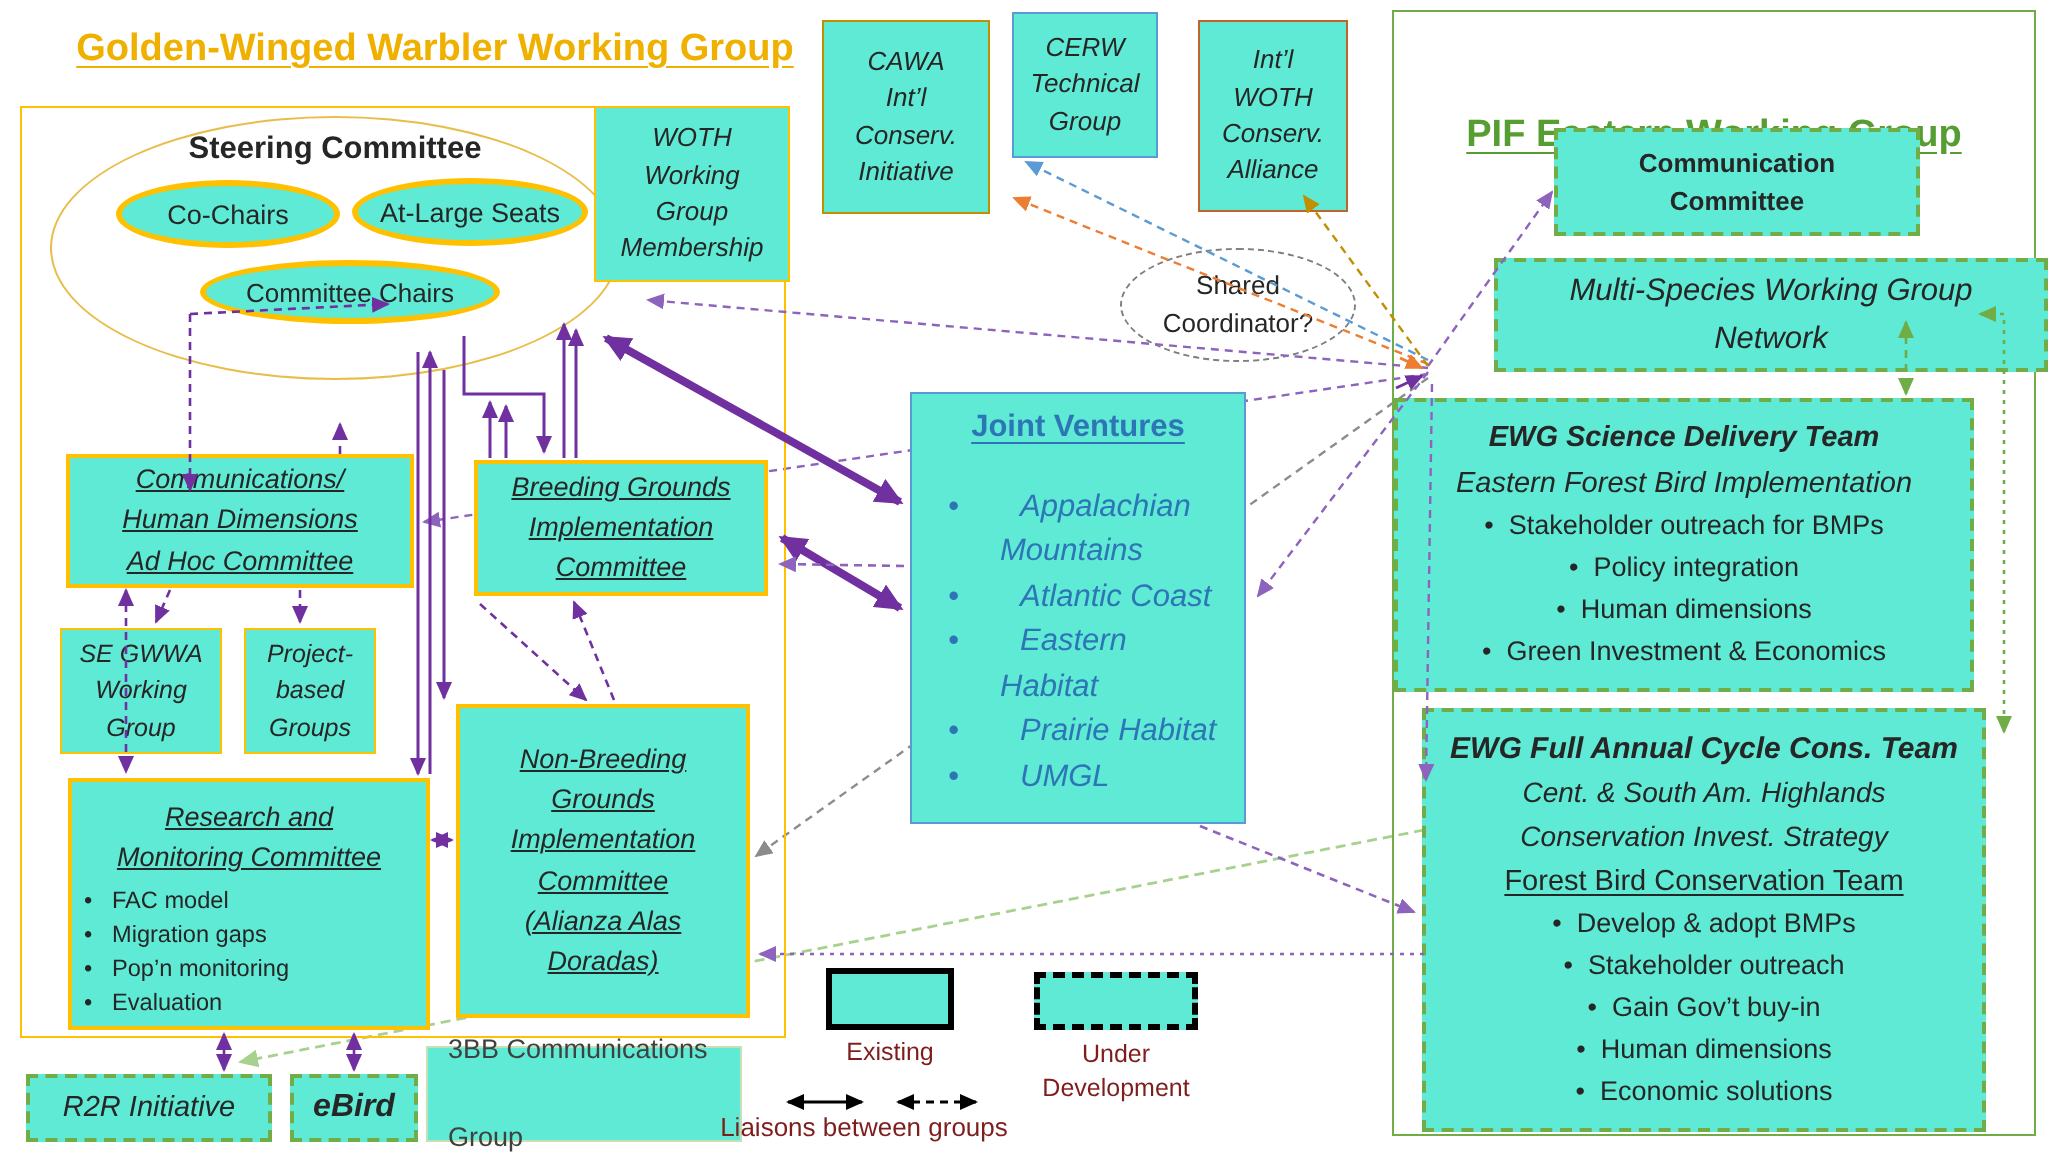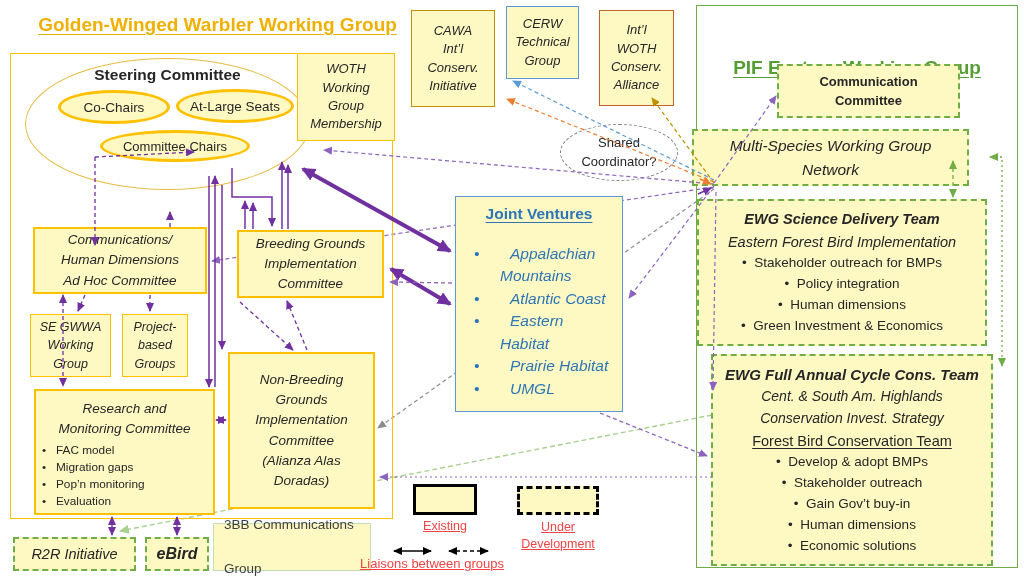--- a/index.html
+++ b/index.html
@@ -2,57 +2,57 @@
 <html><head>
 <meta charset="utf-8">
 <style>
   html,body{margin:0;padding:0;background:#fff;}
   #stage{position:relative;width:1024px;height:576px;background:#fff;overflow:hidden;
          font-family:"Liberation Sans",sans-serif;color:#262626;}
   .abs{position:absolute;}
   svg.layer{position:absolute;left:0;top:0;pointer-events:none;}
   #svg-back{z-index:1;}
   #svg-front{z-index:3;}
-  .box{position:absolute;background:#fef9c3;z-index:2;display:flex;flex-direction:column;
+  .box{position:absolute;background:#5eead4;z-index:2;display:flex;flex-direction:column;
        justify-content:center;align-items:center;text-align:center;box-sizing:border-box;}
   .nofill{background:transparent;}
   .it{font-style:italic;}
   .gold-thin{border:1.6px solid #FFC000;}
   .gold-thick{border:2.6px solid #FFC000;}
   .gold-dark{border:1.6px solid #BF9000;}
   .blue-b{border:1.6px solid #5B9BD5;}
   .brown-b{border:1.6px solid #C0632C;}
   .green-dash{border:2px dashed #70AD47;}
   .green-solid{border:1.4px solid #70AD47;}
   .lt-green{border:1.6px solid #C5E0B4;}
   .ellipse{border-radius:50%;}
   .title{font-weight:bold;font-size:19px;text-decoration:underline;text-underline-offset:3px;z-index:2;}
   .gold-t{color:#EFB000;}
   .green-t{color:#569D32;}
   .sm{font-size:13px;line-height:1.42;}
-  .committee{font-size:13.5px;line-height:1.5;font-style:italic;}
+  .committee{font-size:13.5px;line-height:1.5;font-style:italic;text-decoration:underline;}
   .bullets-left div{position:relative;text-align:left;padding-left:20px;font-size:11.8px;line-height:1.45;font-style:normal;}
   .bullets-left div::before{content:"•";position:absolute;left:6px;}
   .cbullet{position:relative;}
   .cbullet::before{content:"•\00a0\00a0";}
   .jv-box{color:#2E75B6;}
   .jv-title{font-size:15.5px;font-weight:600;text-decoration:underline;text-underline-offset:3px;margin-bottom:20px;}
   .jv-item{width:100%;text-align:left;font-style:italic;font-size:15.5px;line-height:1.45;}
   .jv-line{padding-left:44px;}
   .jv-line.first{padding-left:18px;position:relative;}
   .jv-line.first::before{content:"•";position:absolute;left:18px;}
   .jv-line.first{text-indent:0;}
   .jv-line.first span{margin-left:36px;display:inline-block;}
   .ewg{font-size:13.5px;line-height:1.55;}
   .ewg .t{font-size:14.5px;font-weight:bold;font-style:italic;}
   .ewg .s{font-size:14.5px;font-style:italic;}
   .ewg2 .t{font-size:15px;font-weight:bold;font-style:italic;}
   .ewg2 .s{font-size:14px;font-style:italic;}
   .ewg2 .u{font-size:14.5px;text-decoration:underline;text-underline-offset:2px;}
-  .legend-label{font-size:12.5px;color:#ef4444;text-decoration:underline;}
+  .legend-label{font-size:12.5px;color:#7f1d1d;}
 </style>
 </head>
 <body>
 
 <div id="stage">
 
   <svg id="svg-back" class="layer" width="1024" height="576">
     <defs>
       <marker id="bLP" markerUnits="userSpaceOnUse" markerWidth="9" markerHeight="8" refX="8" refY="4" orient="auto-start-reverse">
           <path d="M0,0 L9,4 L0,8 z" fill="#8E63BE"></path>
@@ -174,21 +174,21 @@
       <div>Migration gaps</div>
       <div>Pop’n monitoring</div>
       <div>Evaluation</div>
     </div>
   </div>
 
   <div class="box green-dash" style="left:777px;top:64px;width:183px;height:54px;font-size:13px;line-height:1.5;font-weight:bold;">
     <div>Communication</div>
     <div>Committee</div>
   </div>
-  <div class="box green-dash it" style="left:692px;top:129px;width:277px;height:57px;font-size:15.5px;line-height:1.5;">
+  <div class="box green-dash it" style="left:747px;top:129px;width:277px;height:57px;font-size:15.5px;line-height:1.5;">
     <div>Multi-Species Working Group</div>
     <div>Network</div>
   </div>
   <div class="box green-dash ewg" style="left:697px;top:199px;width:290px;height:147px;">
     <div class="t">EWG Science Delivery Team</div>
     <div class="s">Eastern Forest Bird Implementation</div>
     <div class="cbullet">Stakeholder outreach for BMPs</div>
     <div class="cbullet">Policy integration</div>
     <div class="cbullet">Human dimensions</div>
     <div class="cbullet">Green Investment &amp; Economics</div>

